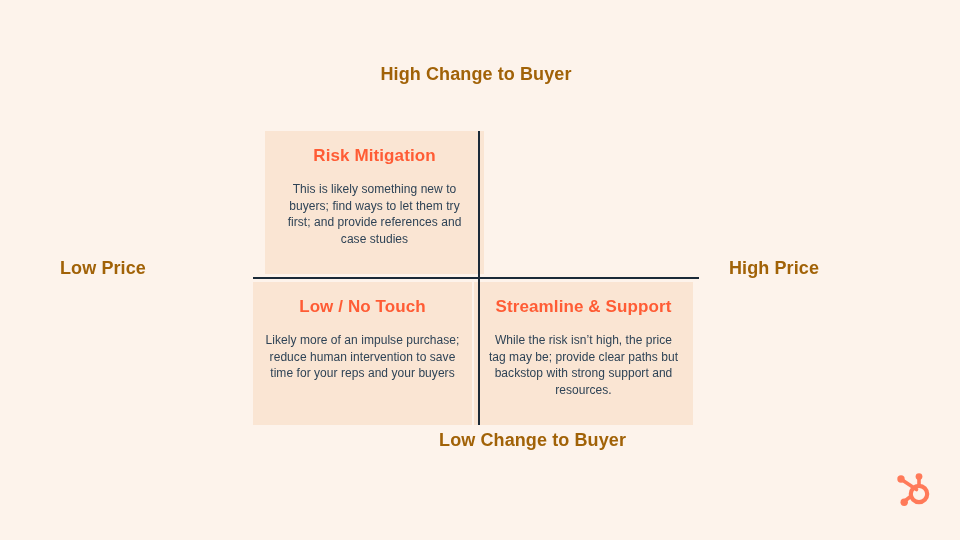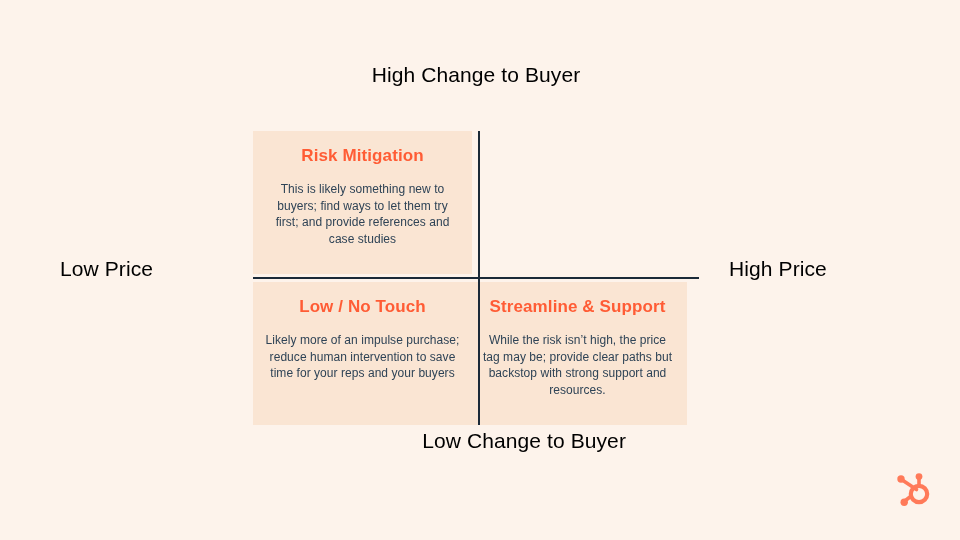--- a/index.html
+++ b/index.html
@@ -19,23 +19,23 @@
     position: absolute;
     left: 0;
     top: 0;
     width: 960px;
     height: 540px;
   }
 
   
   .axis-label {
     position: absolute;
-    color: #000000;
-    font-weight: normal;
-    font-size: 21px;
+    color: #a16207;
+    font-weight: bold;
+    font-size: 18px;
     line-height: 25px;
     letter-spacing: 0.1px;
   }
 
   #label-top {
     left: 326px;
     top: 62px;
     width: 300px;
     text-align: center;
   }
@@ -71,24 +71,24 @@
 
   .quadrant {
     position: absolute;
     width: 219px;
     height: 143px;
     background: #FAE5D3;
     box-sizing: border-box;
     padding: 14px 12px 10px 12px;
   }
 
-  #q-top-left     { left: 0;     top: 0;     }
+  #q-top-left     { left: 12px;     top: 0;     }
   #q-top-right    { left: 227px; top: 0;     }
   #q-bottom-left  { left: 0;     top: 151px; }
-  #q-bottom-right { left: 215px; top: 151px; }
+  #q-bottom-right { left: 221px; top: 151px; }
 
   .q-title {
     color: #FF5C35;
     font-weight: bold;
     font-size: 17px;
     line-height: 22px;
     text-align: center;
     margin: 0 0 14px 0;
     letter-spacing: 0.1px;
   }

